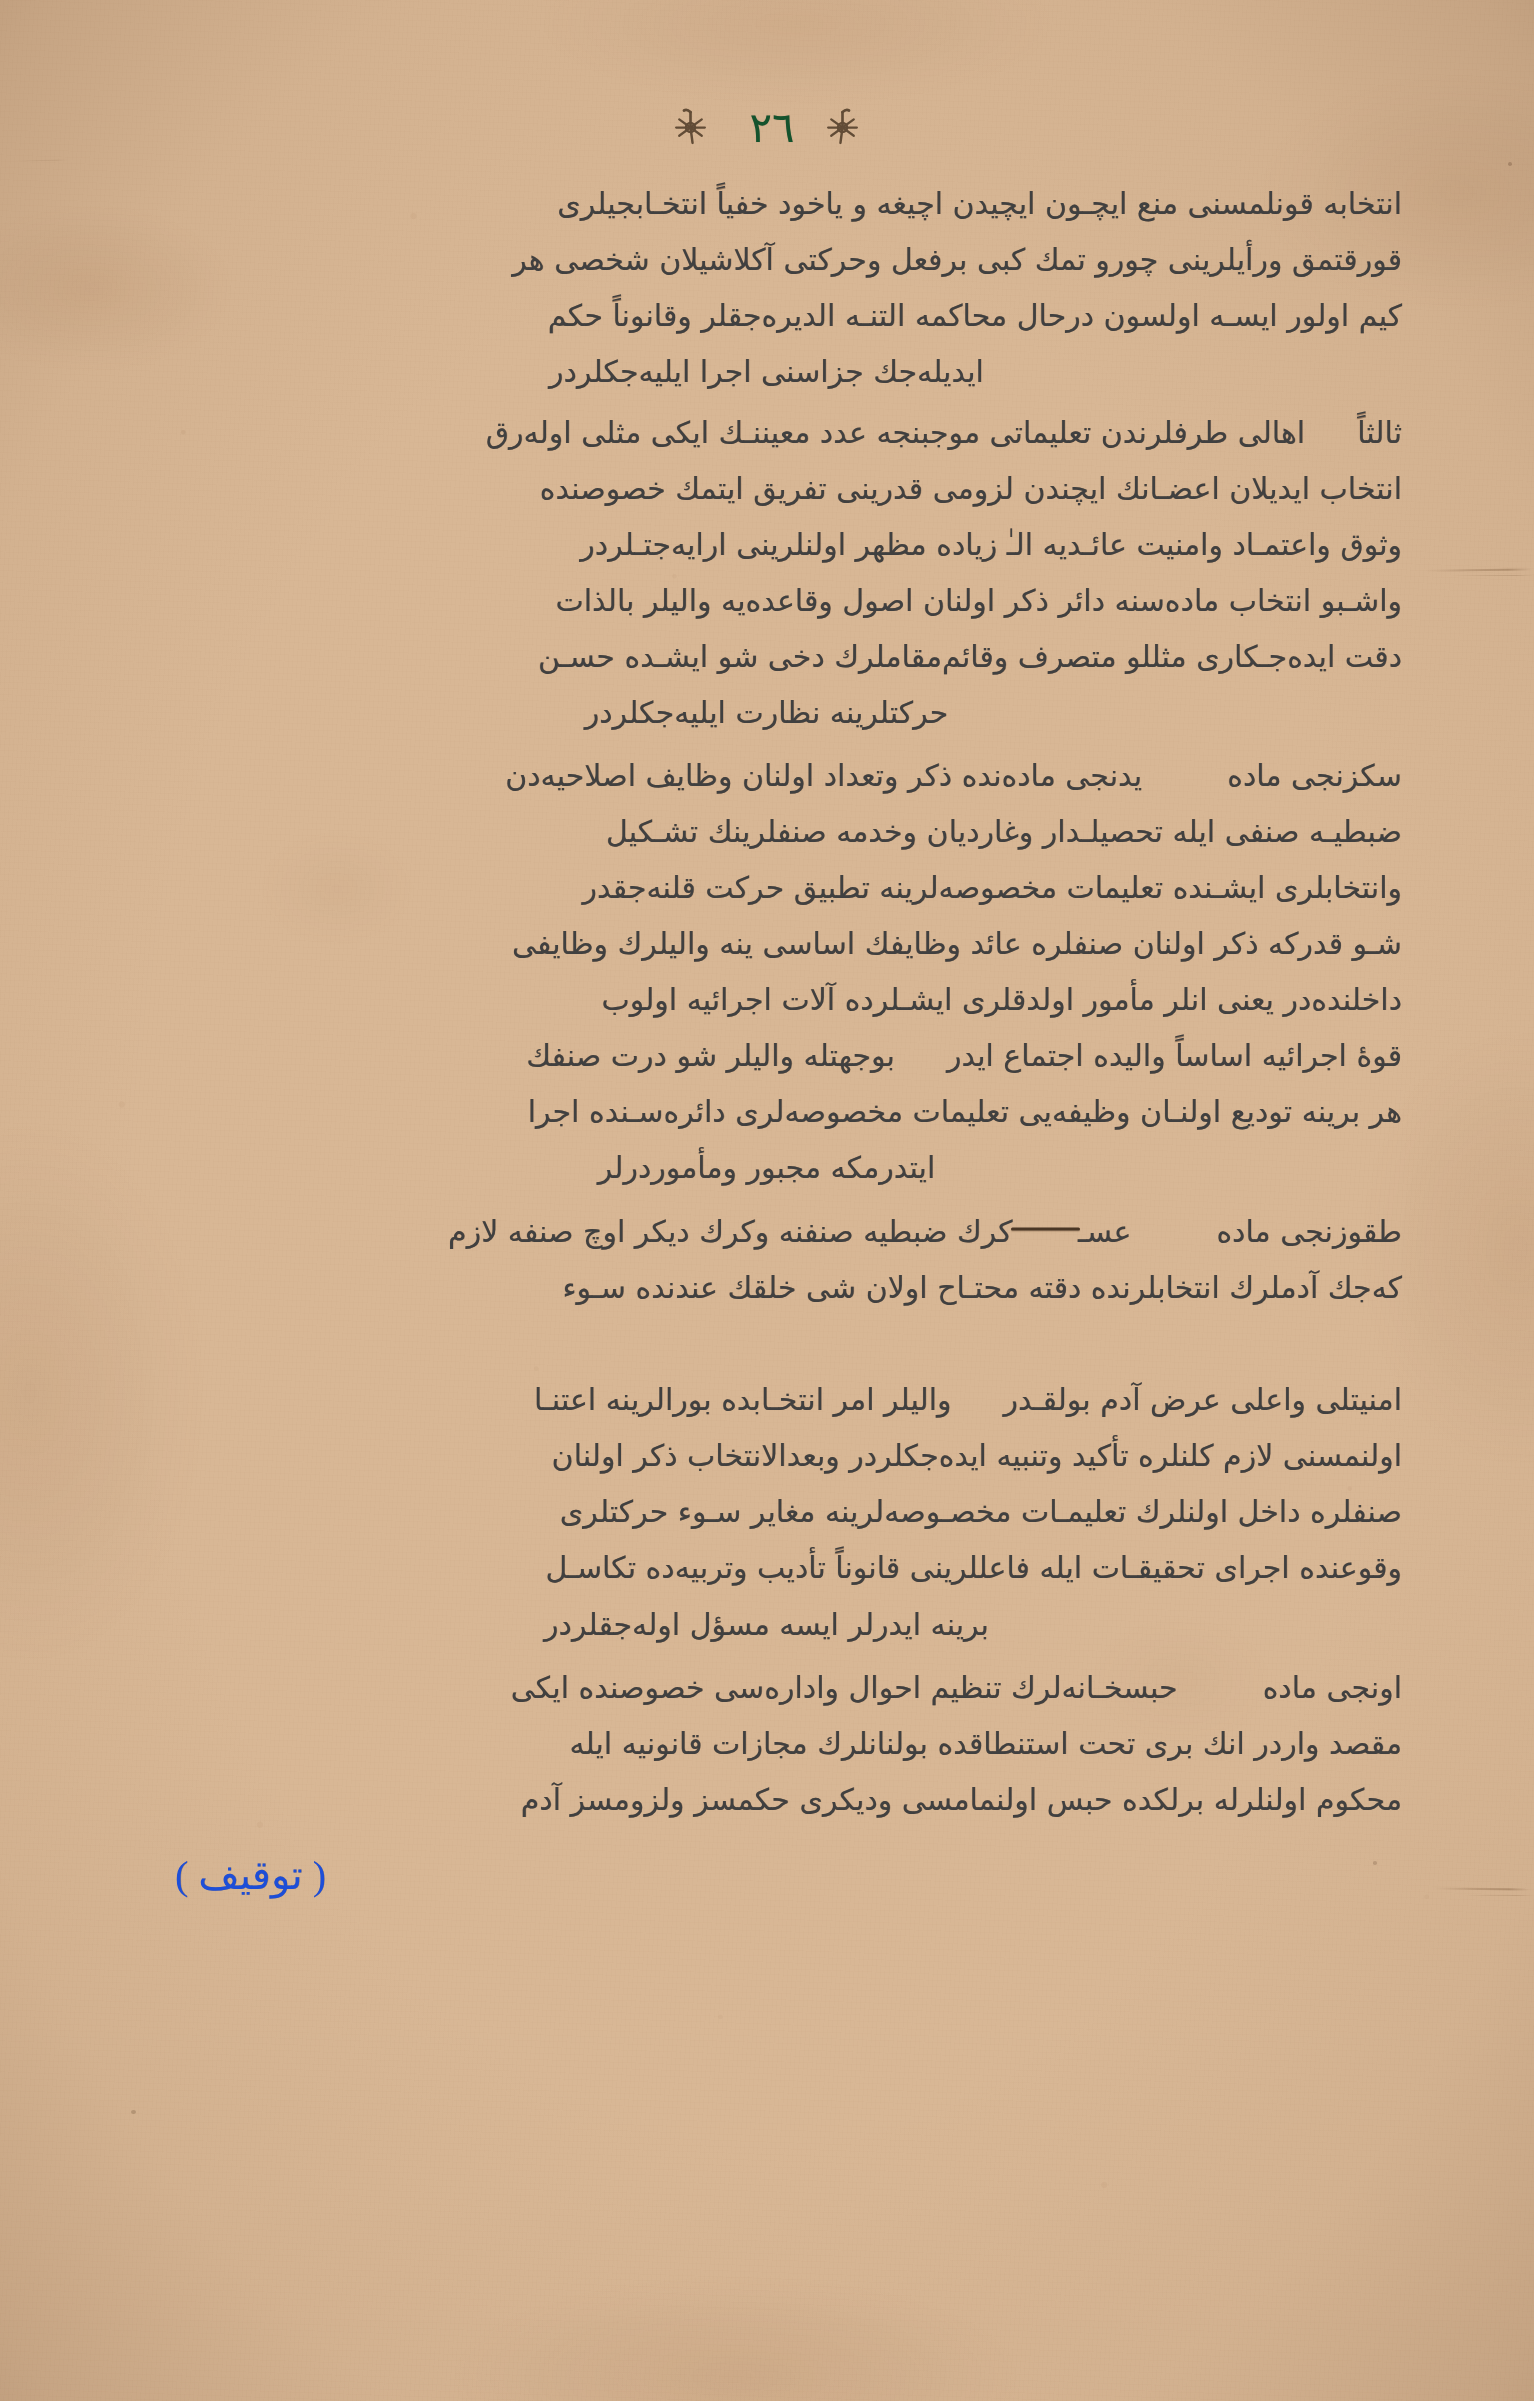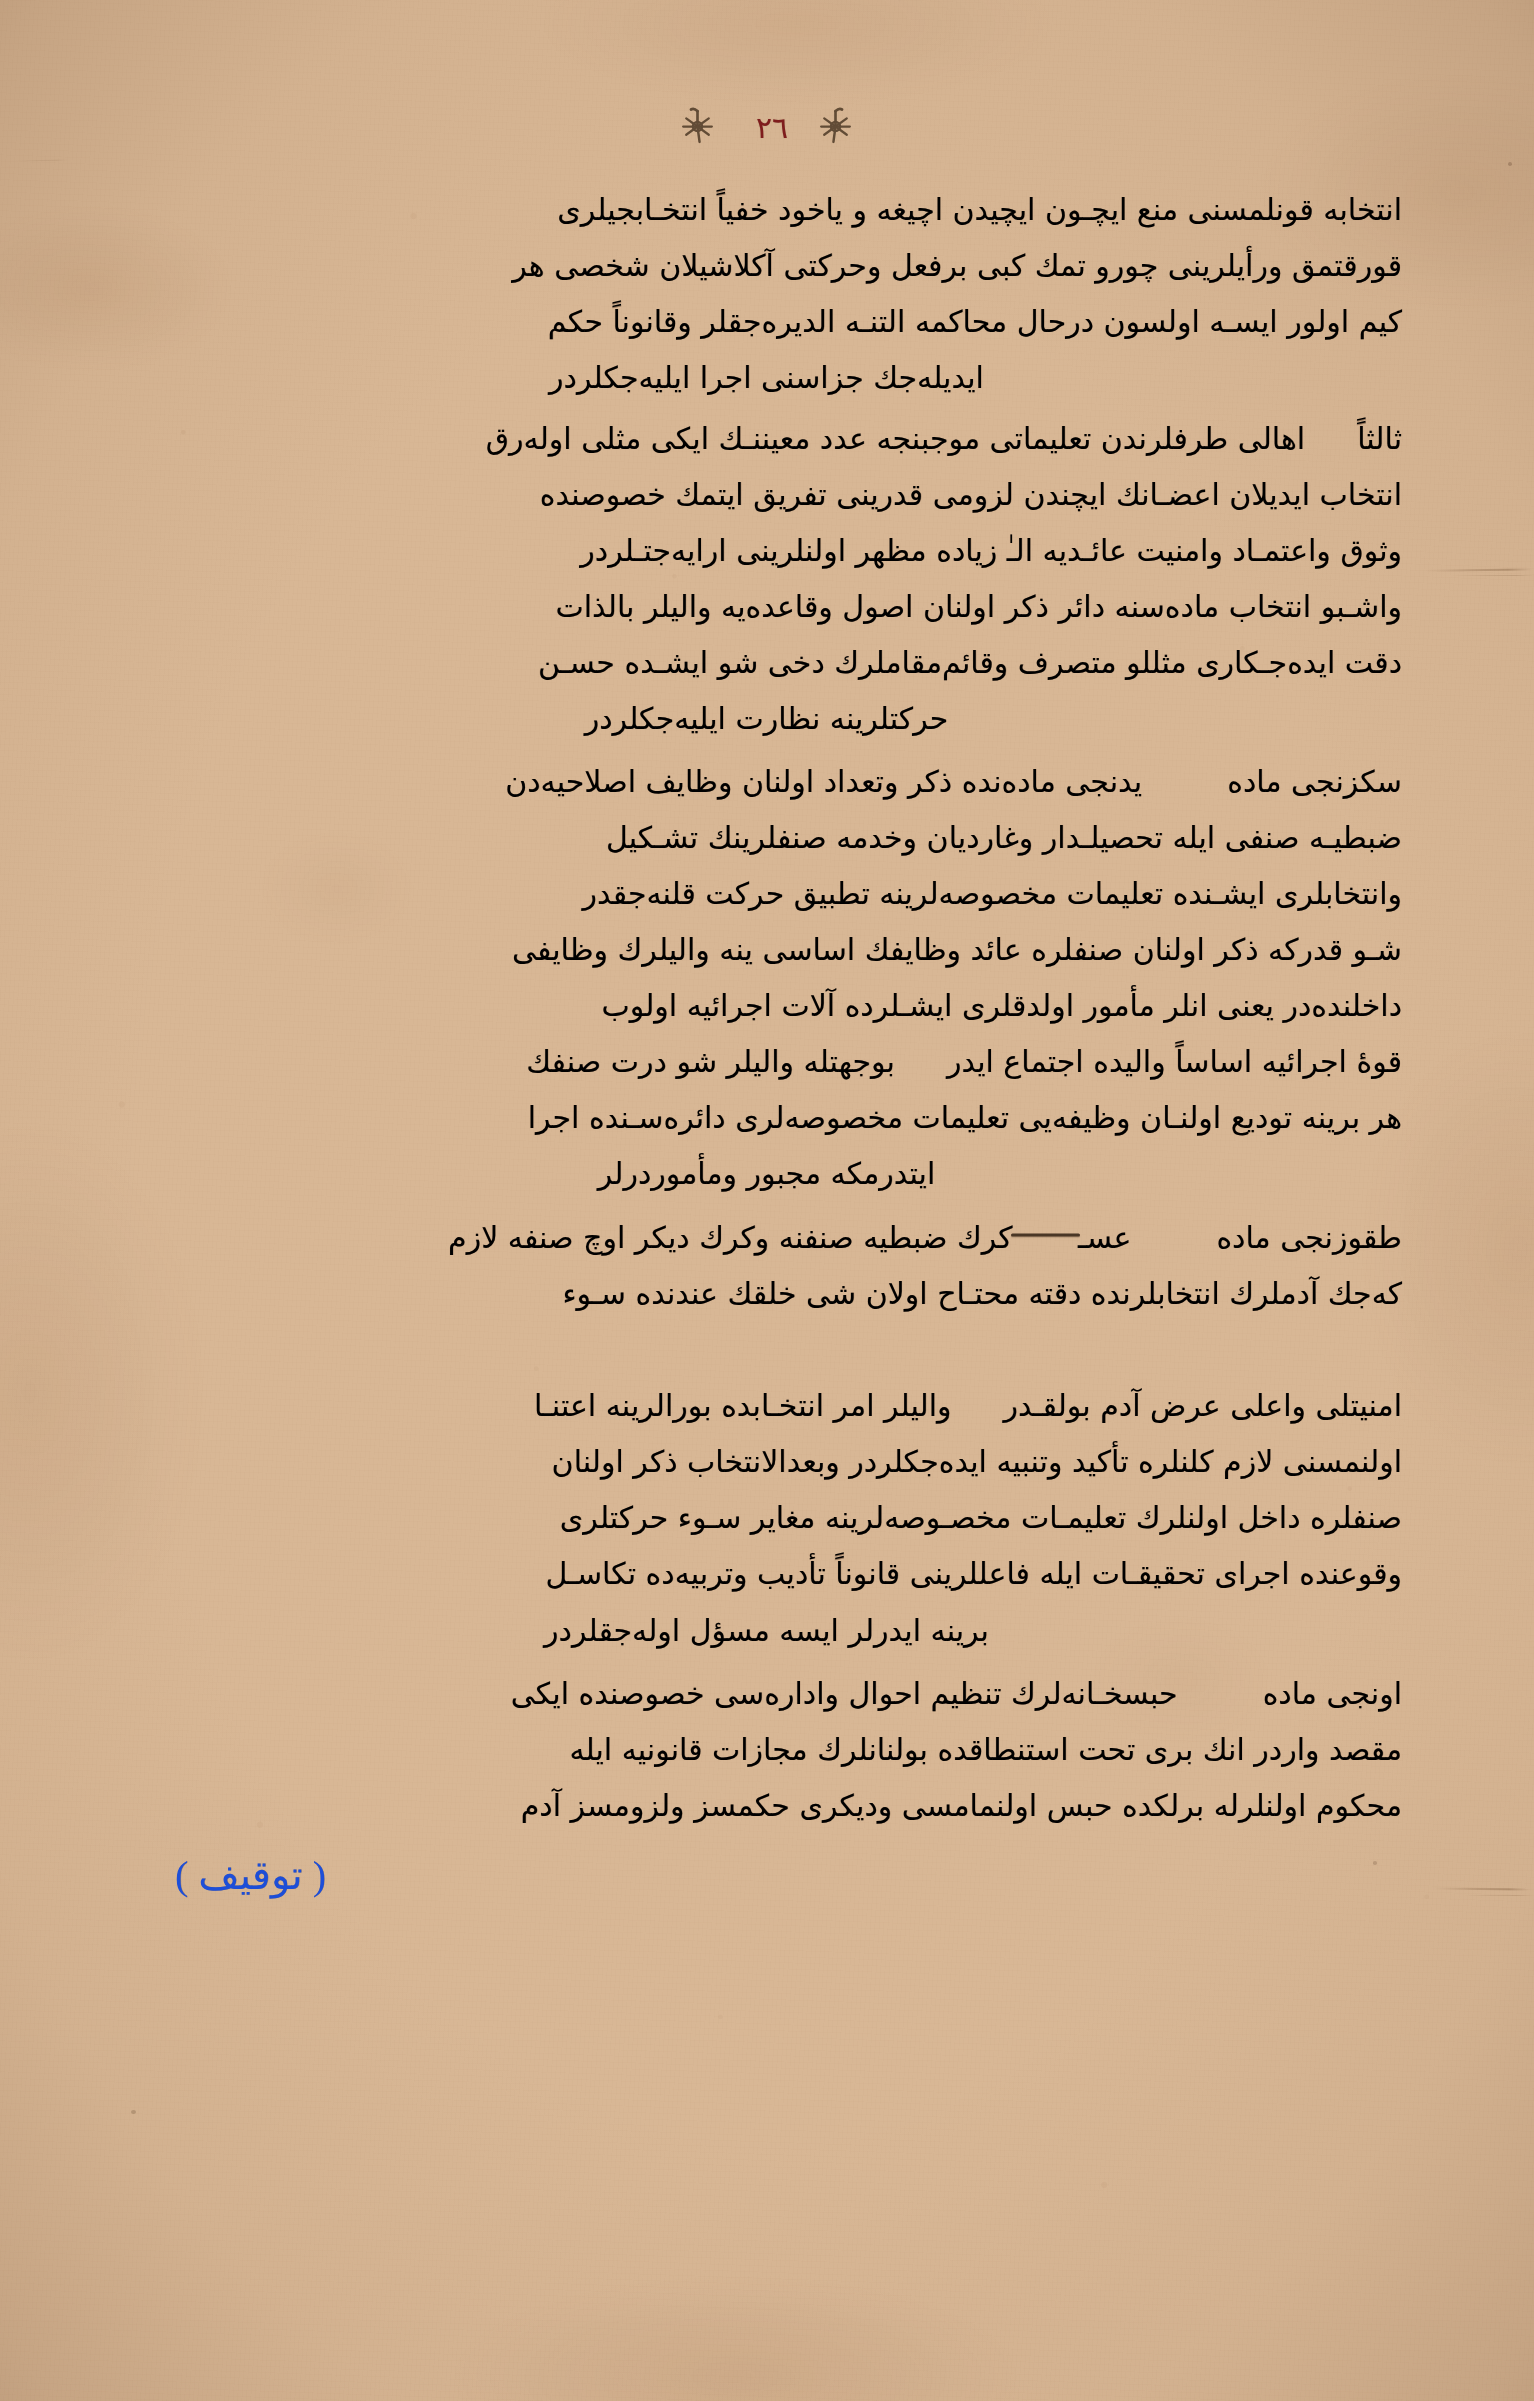--- a/index.html
+++ b/index.html
@@ -127,23 +127,23 @@
     width: 1535px;
     display: flex;
     align-items: center;
     justify-content: center;
     gap: 27px;
     direction: rtl;
   }
 
   .folio-num {
     font-family: "DejaVu Sans", sans-serif;
-    font-size: 30px;
+    font-size: 42px;
     line-height: 1;
-    color: #7f1d1d;
+    color: #14532d;
     letter-spacing: 1.8px;
     transform: translateY(1.8px);
     text-shadow: 0 0 0.9px rgba(78,58,40,0.35);
     margin-left: 11px;
   }
 
   .ornament {
     width: 41px;
     height: 41px;
     display: block;
@@ -154,30 +154,29 @@
     fill: none;
   }
 
   
   .tline {
     position: absolute;
     direction: rtl;
     unicode-bidi: plaintext;
     text-align: right;
     white-space: nowrap;
-    color: #000000;
+    color: #404040;
     font-family: "DejaVu Sans", sans-serif;
     font-size: 30px;
     line-height: 1.0;
     letter-spacing: 0px;
     
     text-shadow:
       0.4px 0.4px 0.6px rgba(92,66,44,0.40),
       -0.4px 0.3px 0.5px rgba(92,66,44,0.22);
-    margin-top: 6px;
   }
 
   
   .tline.center { text-align: center; }
 
   
   .kashida {
     display: inline-block;
     vertical-align: middle;
     width: 69px;

